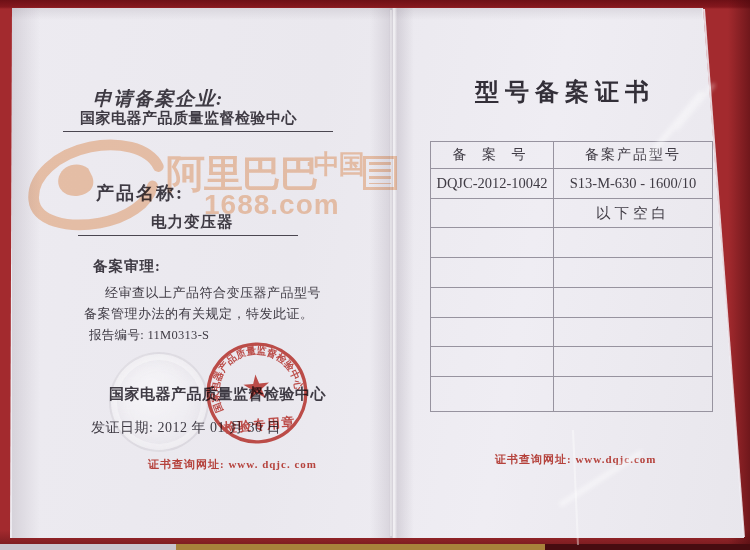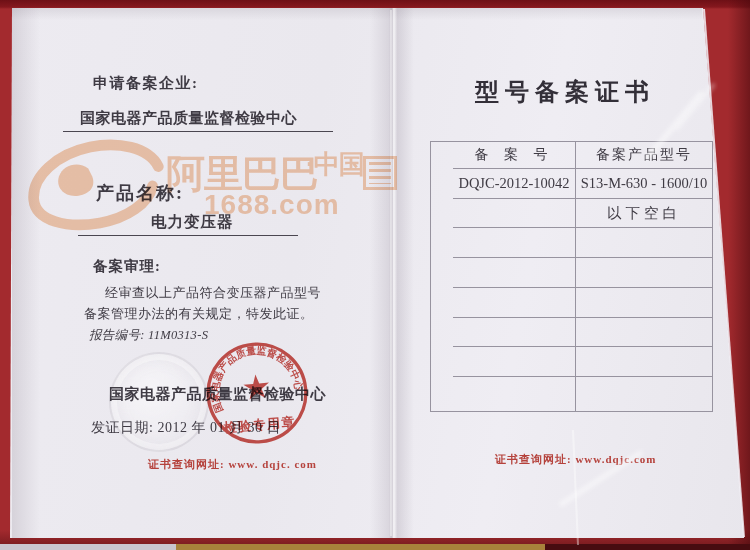--- a/index.html
+++ b/index.html
@@ -28,46 +28,46 @@
     background:linear-gradient(180deg,rgba(110,100,115,.14),rgba(0,0,0,0));}
   .seam-shade{position:absolute;left:370px;top:8px;width:44px;height:530px;
     background:linear-gradient(90deg,rgba(0,0,0,0) 0%,rgba(122,110,128,.16) 42%,
       rgba(122,110,128,.30) 50%,rgba(255,255,255,.55) 54%,rgba(122,110,128,.20) 62%,rgba(0,0,0,0) 100%);}
   
   .txt{position:absolute;color:#3f3b44;white-space:nowrap;}
   .bold{font-weight:700;}
   .red{color:#b5423c;margin-left:17px;}
   .rule{position:absolute;height:1px;background:#4a4650;}
   
-  .applicant-label{left:93px;top:74px;font-size:15px;letter-spacing:1.5px;}
+  .applicant-label{left:93px;top:86px;font-size:19px;letter-spacing:1.5px;font-style:italic;}
   .applicant-name{left:80px;top:109px;font-size:15px;letter-spacing:.5px;font-weight:600;}
   .u1{left:63px;top:131px;width:270px;}
   .product-label{left:96px;top:181px;font-size:18px;letter-spacing:2px;text-align:center;}
   .product-name{left:151px;top:212px;font-size:15.5px;letter-spacing:1px;}
   .u2{left:78px;top:235px;width:220px;}
   .review-label{left:93px;top:257px;font-size:14.5px;letter-spacing:1px;}
   .review1{left:105px;top:284px;font-size:13px;letter-spacing:.5px;}
   .review2{left:84px;top:305px;font-size:13px;letter-spacing:.5px;}
-  .report-no{left:89px;top:327px;font-size:12.5px;letter-spacing:.3px;font-style:italic;}
+  .report-no{left:89px;top:327px;font-size:12.5px;letter-spacing:.3px;}
   .issuer{left:109px;top:385px;font-size:15px;letter-spacing:.5px;}
   .issue-date{left:91px;top:419px;font-size:14px;letter-spacing:.5px;}
   .query-left{left:131px;top:457px;font-size:11px;letter-spacing:1px;}
   
   .emboss{position:absolute;left:109px;top:352px;width:96px;height:96px;border-radius:50%;
     border:2px solid rgba(128,118,138,.14);
     background:radial-gradient(circle at 42% 40%,rgba(255,255,255,.55),rgba(218,213,224,.15));
     box-shadow:inset 0 0 0 6px rgba(255,255,255,.35),inset 0 0 18px rgba(158,148,168,.18);}
   
   .stamp{position:absolute;left:203px;top:339px;opacity:.88;mix-blend-mode:multiply;
     transform:rotate(-5deg);}
   
   .title{left:420px;top:76px;width:290px;text-align:center;font-size:24px;
     letter-spacing:6px;color:#332f38;font-weight:700;}
   .table{position:absolute;left:430px;top:141px;width:283px;height:271px;
-    border:1px solid #97939f;display:flex;flex-direction:column;box-sizing:border-box;padding-left:22px;}
+    border:1px solid #97939f;display:flex;flex-direction:column;box-sizing:border-box;}
   .t-row{flex:1;display:flex;border-top:1px solid #97939f;min-height:0;}
   .t-row.hdr{flex:0 0 26px;border-top:none;}
   .t-row.last{flex:0 0 34px;}
   .t-cell{display:flex;align-items:center;justify-content:center;
     font-size:14.5px;color:#3f3b44;overflow:hidden;}
   .c1{width:123px;border-right:1px solid #97939f;box-sizing:border-box;}
   .c2{flex:1;}
   .hdr .c1{font-size:14px;letter-spacing:6px;}
   .hdr .c2{font-size:14px;letter-spacing:2px;}
   .cell-blank{letter-spacing:4px;}

